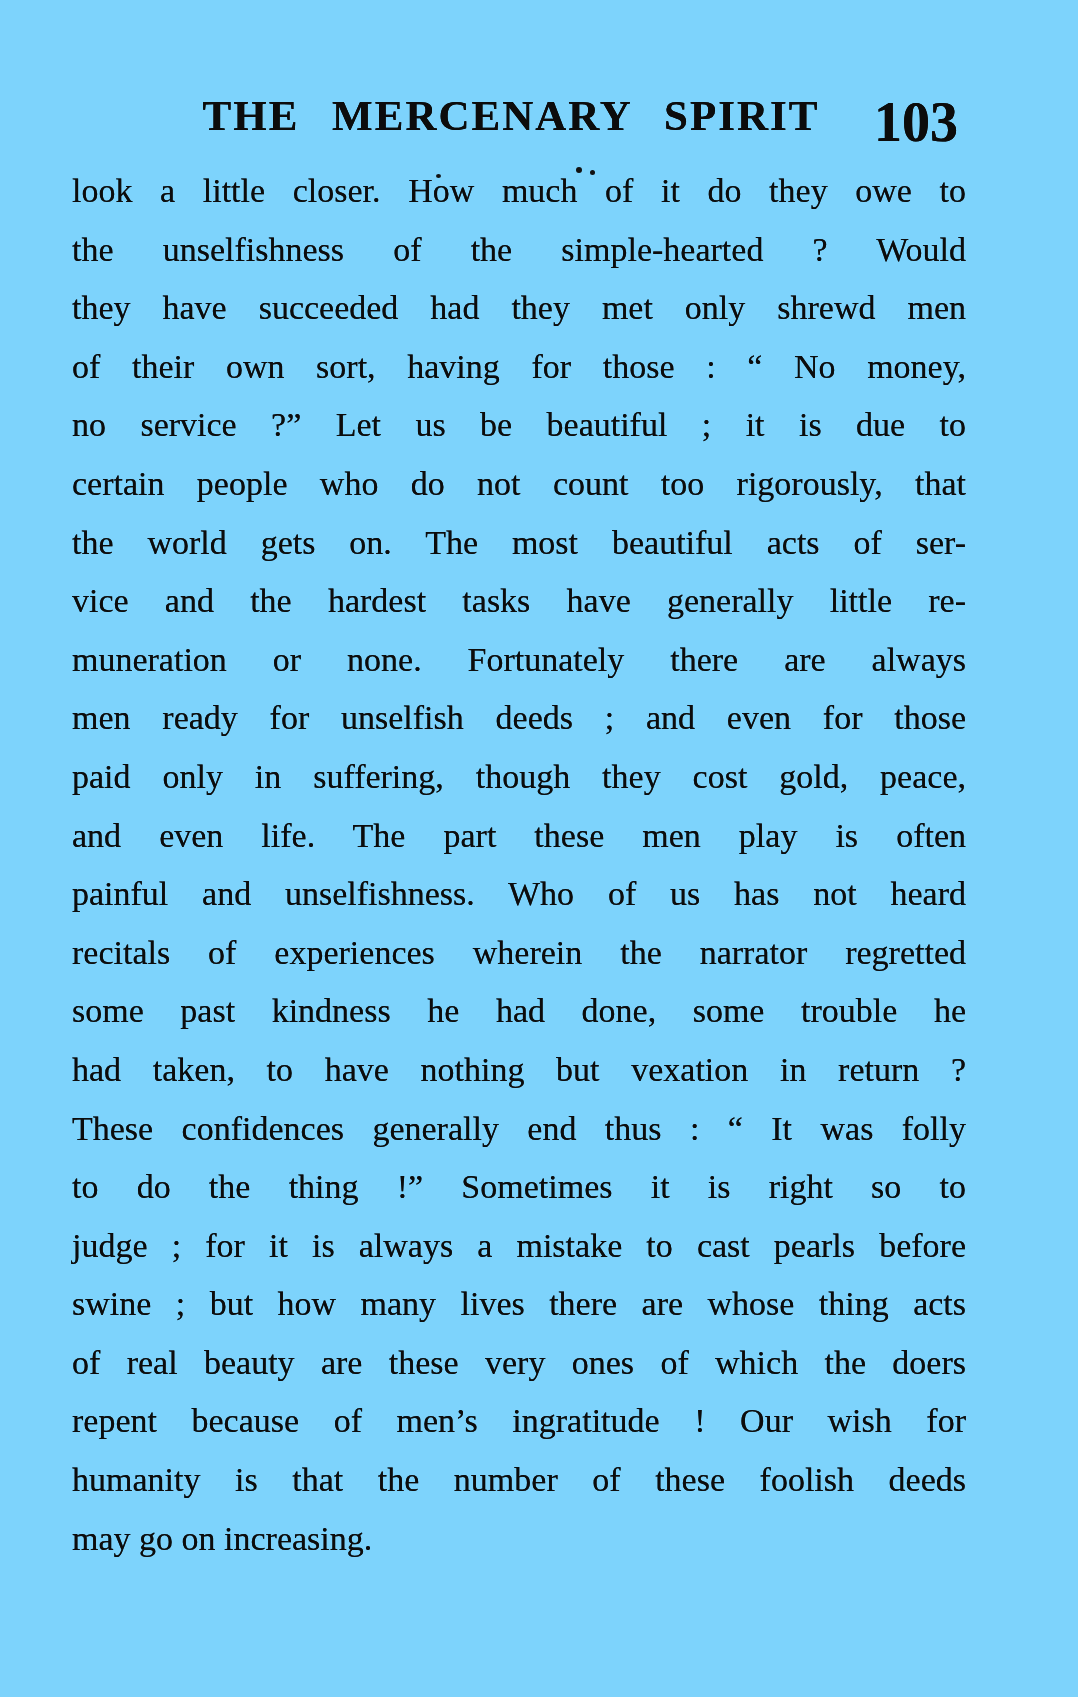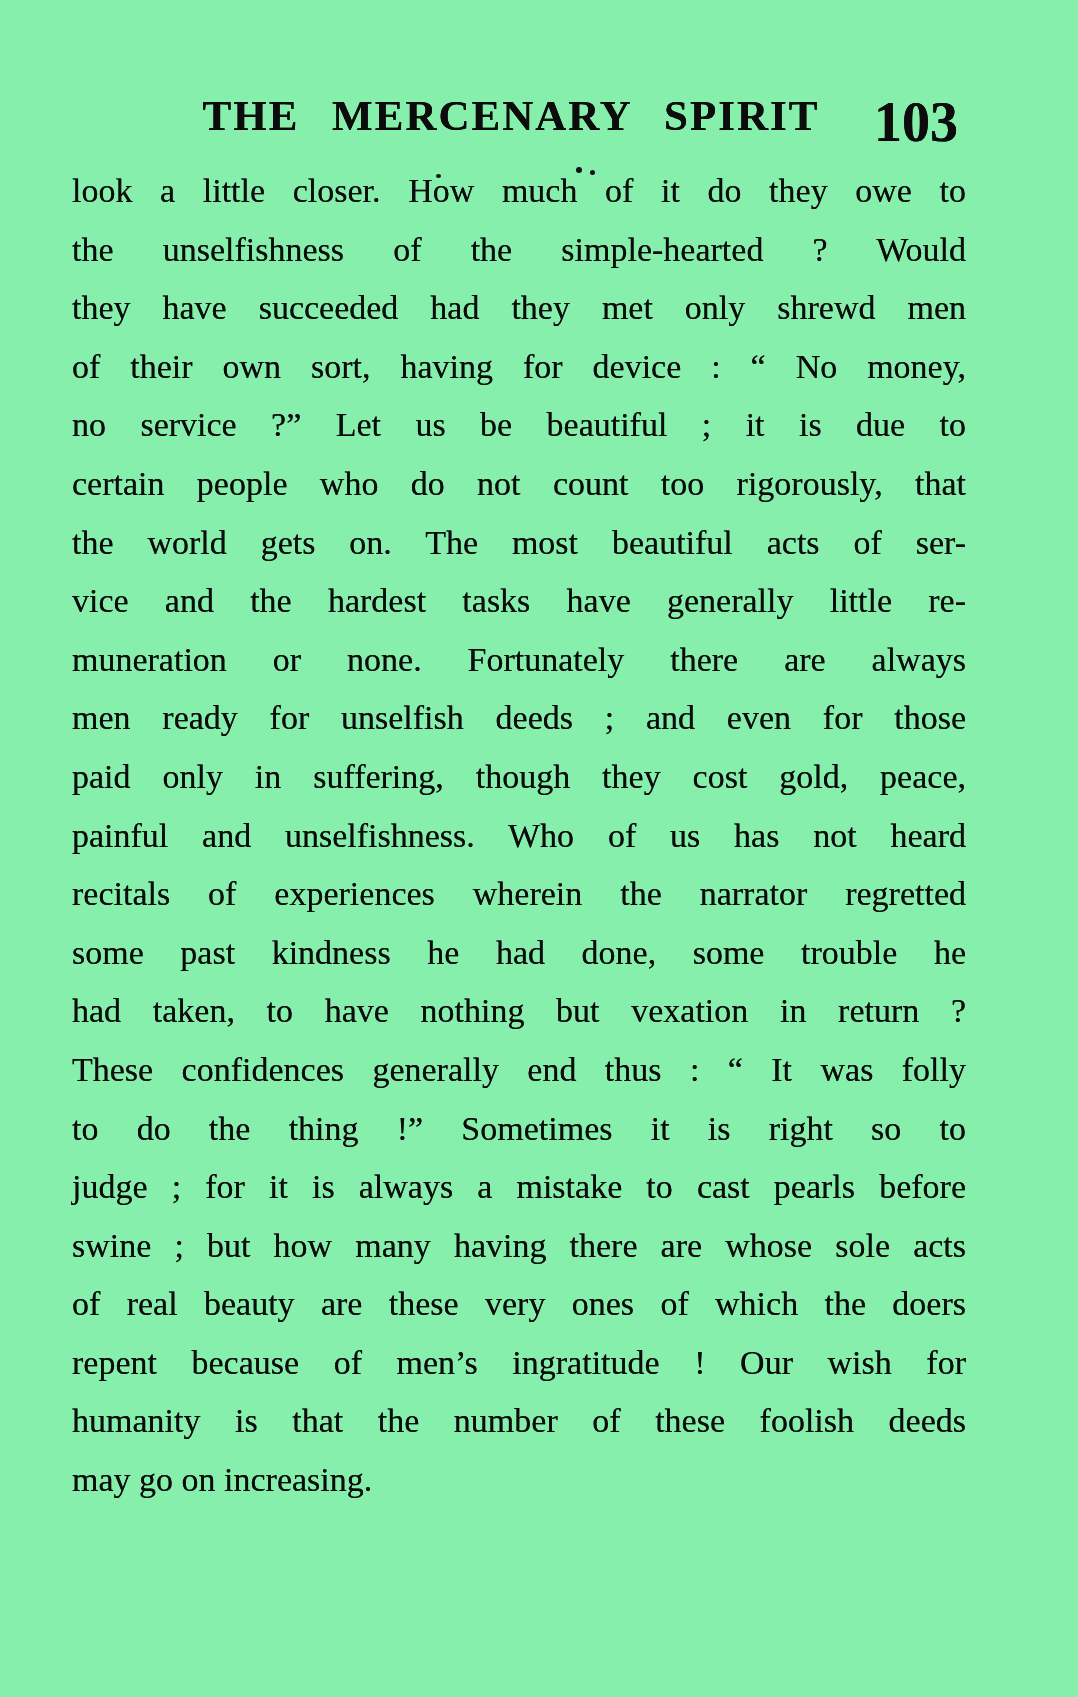--- a/index.html
+++ b/index.html
@@ -4,21 +4,21 @@
 <style>
   html, body {
     margin: 0;
     padding: 0;
     background: #ffffff;
   }
   .page {
     position: relative;
     width: 1078px;
     height: 1697px;
-    background: #86efac;
+    background: #7dd3fc;
     color: #0c0c0c;
     font-family: "Liberation Serif", "DejaVu Serif", serif;
     overflow: hidden;
   }
   .running-header {
     position: absolute;
     left: 64px;
     top: 94px;
     width: 894px;
     height: 50px;
@@ -79,35 +79,36 @@
   </div>
 
   <span class="speck a"></span>
   <span class="speck b"></span>
   <span class="speck c"></span>
 
   <div class="text-block" id="text-block">
       <div class="text-line">look a little closer.  How much of it do they owe to</div>
       <div class="text-line">the unselfishness of the simple-hearted ?  Would</div>
       <div class="text-line">they have succeeded had they met only shrewd men</div>
-      <div class="text-line">of their own sort, having for device : “ No money,</div>
+      <div class="text-line">of their own sort, having for those : “ No money,</div>
       <div class="text-line">no service ?”  Let us be beautiful ; it is due to</div>
       <div class="text-line">certain people who do not count too rigorously, that</div>
       <div class="text-line">the world gets on.  The most beautiful acts of ser-</div>
       <div class="text-line">vice and the hardest tasks have generally little re-</div>
       <div class="text-line">muneration or none.  Fortunately there are always</div>
       <div class="text-line">men ready for unselfish deeds ; and even for those</div>
       <div class="text-line">paid only in suffering, though they cost gold, peace,</div>
+      <div class="text-line">and even life.  The part these men play is often</div>
       <div class="text-line">painful and unselfishness.  Who of us has not heard</div>
       <div class="text-line">recitals of experiences wherein the narrator regretted</div>
       <div class="text-line">some past kindness he had done, some trouble he</div>
       <div class="text-line">had taken, to have nothing but vexation in return ?</div>
       <div class="text-line">These confidences generally end thus : “ It was folly</div>
       <div class="text-line">to do the thing !”  Sometimes it is right so to</div>
       <div class="text-line">judge ; for it is always a mistake to cast pearls before</div>
-      <div class="text-line">swine ; but how many having there are whose sole acts</div>
+      <div class="text-line">swine ; but how many lives there are whose thing acts</div>
       <div class="text-line">of real beauty are these very ones of which the doers</div>
       <div class="text-line">repent because of men’s ingratitude !  Our wish for</div>
       <div class="text-line">humanity is that the number of these foolish deeds</div>
       <div class="text-line last">may go on increasing.</div>
     </div>
 
 </div>
 
 </body></html>

